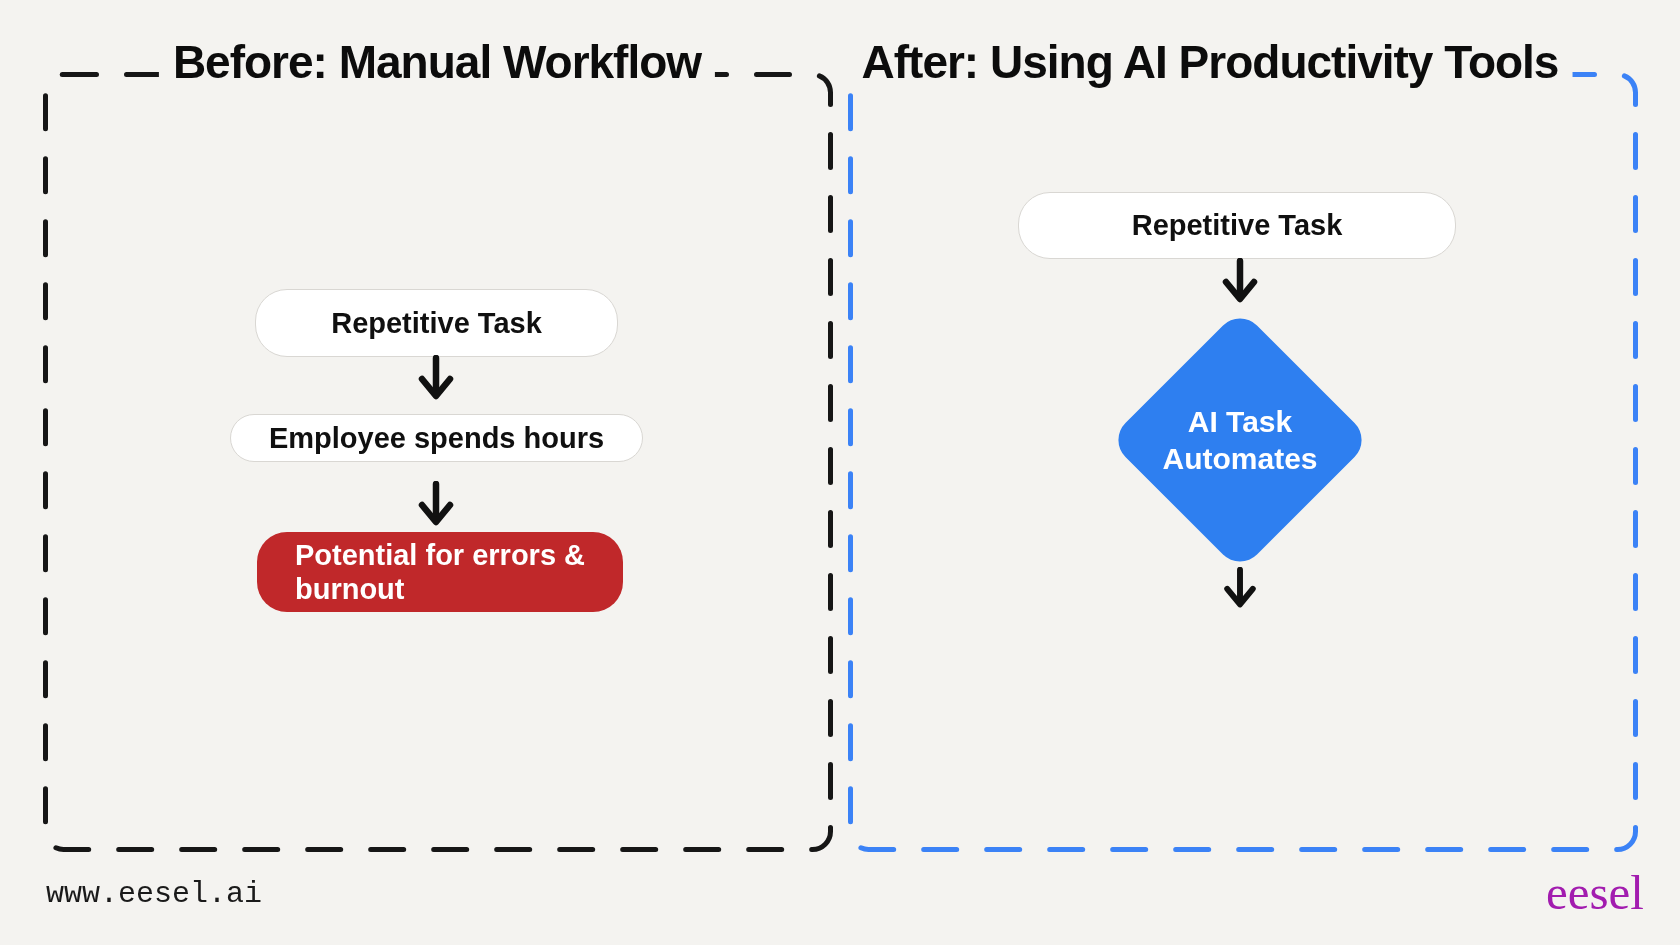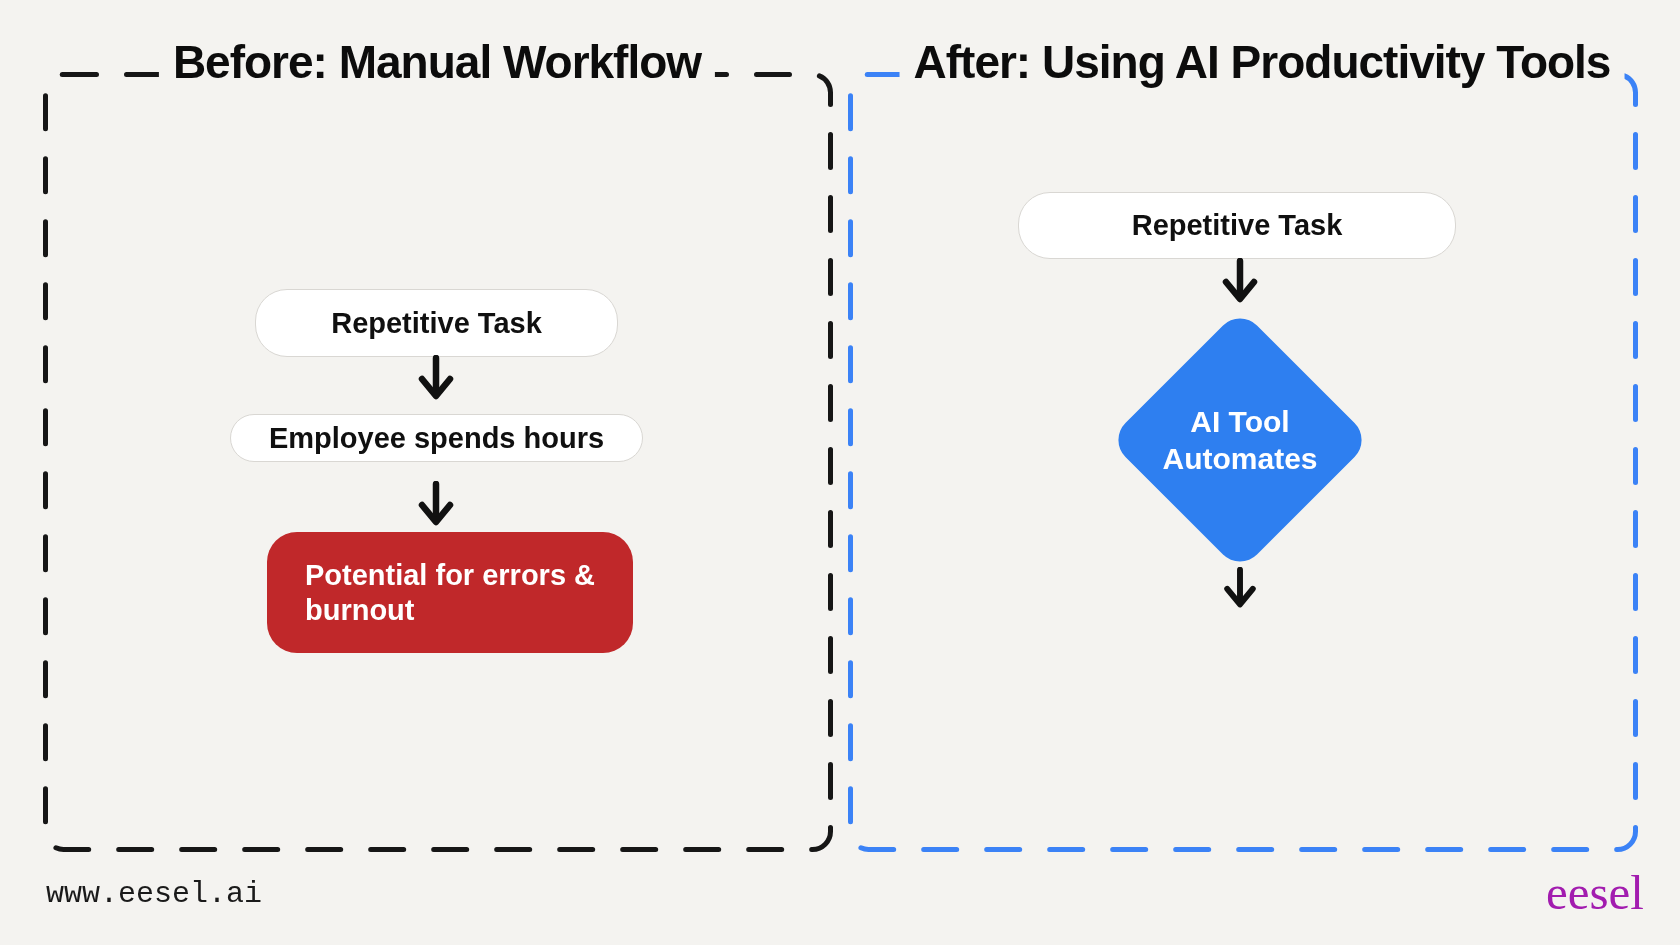--- a/index.html
+++ b/index.html
@@ -23,42 +23,42 @@
     font-weight: 700;
     font-size: 46px;
     letter-spacing: -1px;
     line-height: 1.15;
     color: #0C0C0C;
     background: #F4F3F0;
     padding: 0 14px;
     white-space: nowrap;
   }
   .t-before { left: 437px; text-align: right; }
-  .t-after  { left: 1262px; }
+  .t-after  { left: 1210px; }
 
   .node {
     position: absolute;
     z-index: 2;
     box-sizing: border-box;
     display: flex;
     align-items: center;
     justify-content: center;
     text-align: left;
     font-weight: 700;
     font-size: 29px;
     line-height: 1.18;
     color: #101010;
     background: #FFFFFF;
     border: 1.5px solid #D9D7D3;
     border-radius: 32px;
     white-space: pre-line;
   }
   .n-b1 { left: 255px;  top: 289px; width: 363px; height: 68px; }
   .n-b2 { left: 230px;  top: 414px; width: 413px; height: 48px; }
-  .n-b3 { left: 267px;  top: 532px; width: 366px; height: 121px;
+  .n-b3 { left: 257px;  top: 532px; width: 366px; height: 80px;
           background: #C0282A; color: #FFFFFF; border: none; border-radius: 30px; }
   .n-a1 { left: 1018px; top: 192px; width: 438px; height: 67px; }
   .n-a3 { left: 1033px; top: 612px; width: 420px; height: 106px;
           background: #CCFAC3; border: 1px solid #C2C8BB; border-radius: 36px; }
 
   .diamond-wrap { position: absolute; left: 1147px; top: 347px; width: 186px; height: 186px; z-index: 2; }
   .diamond-shape {
     position: absolute; inset: 0;
     background: #2E7FF0;
     border-radius: 24px;
@@ -126,21 +126,21 @@
 
   <div class="node n-a1">Repetitive Task</div>
 
   <svg class="arrow a-a1" width="44" height="46" viewBox="0 0 44 46">
     <path d="M22 3 L22 36" stroke="#111111" stroke-width="6.5" stroke-linecap="round" fill="none"></path>
     <path d="M8 24 L22 41 L36 24" stroke="#111111" stroke-width="6.5" stroke-linecap="round" stroke-linejoin="round" fill="none"></path>
   </svg>
 
   <div class="diamond-wrap">
     <div class="diamond-shape"></div>
-    <div class="diamond-label">AI Tool
+    <div class="diamond-label">AI Task
 Automates</div>
   </div>
 
   <svg class="arrow a-a2" width="44" height="42" viewBox="0 0 44 46">
     <path d="M22 3 L22 36" stroke="#111111" stroke-width="6.5" stroke-linecap="round" fill="none"></path>
     <path d="M8 24 L22 41 L36 24" stroke="#111111" stroke-width="6.5" stroke-linecap="round" stroke-linejoin="round" fill="none"></path>
   </svg>
 
 
   <div class="footer-site">www.eesel.ai</div>

